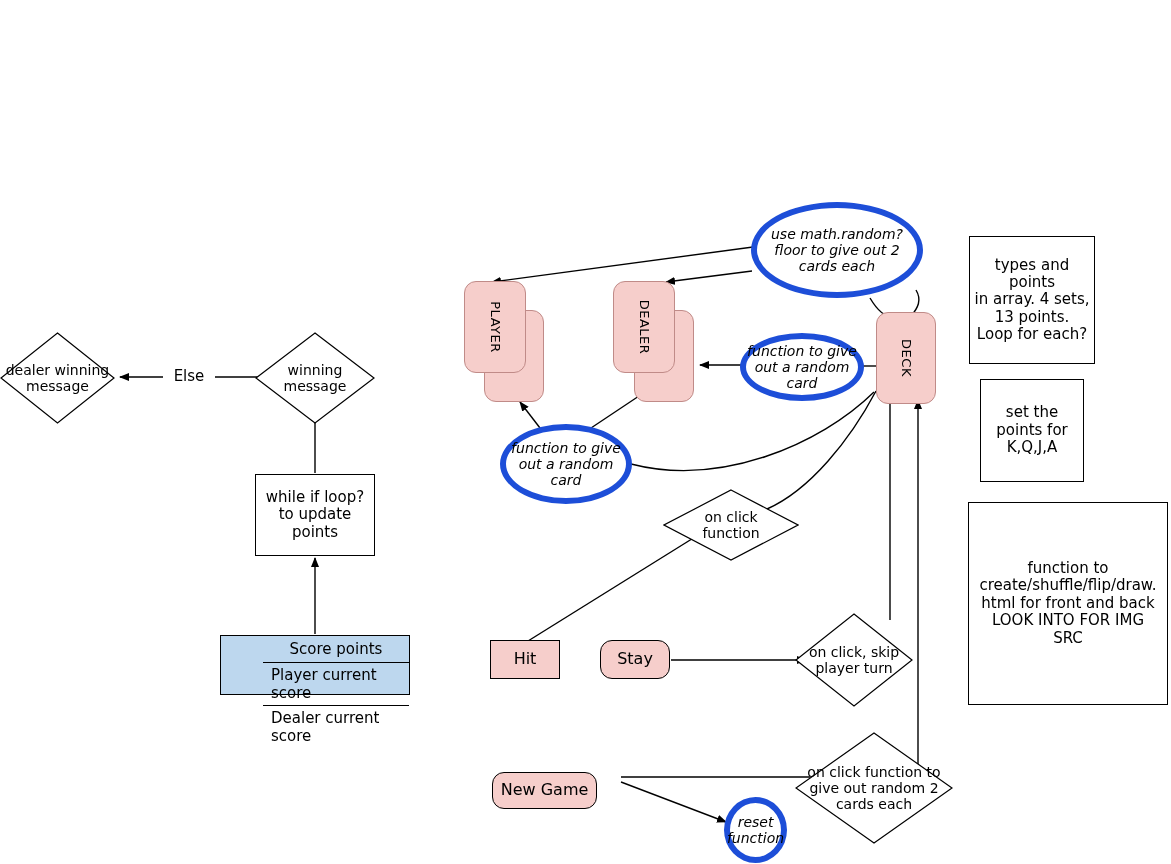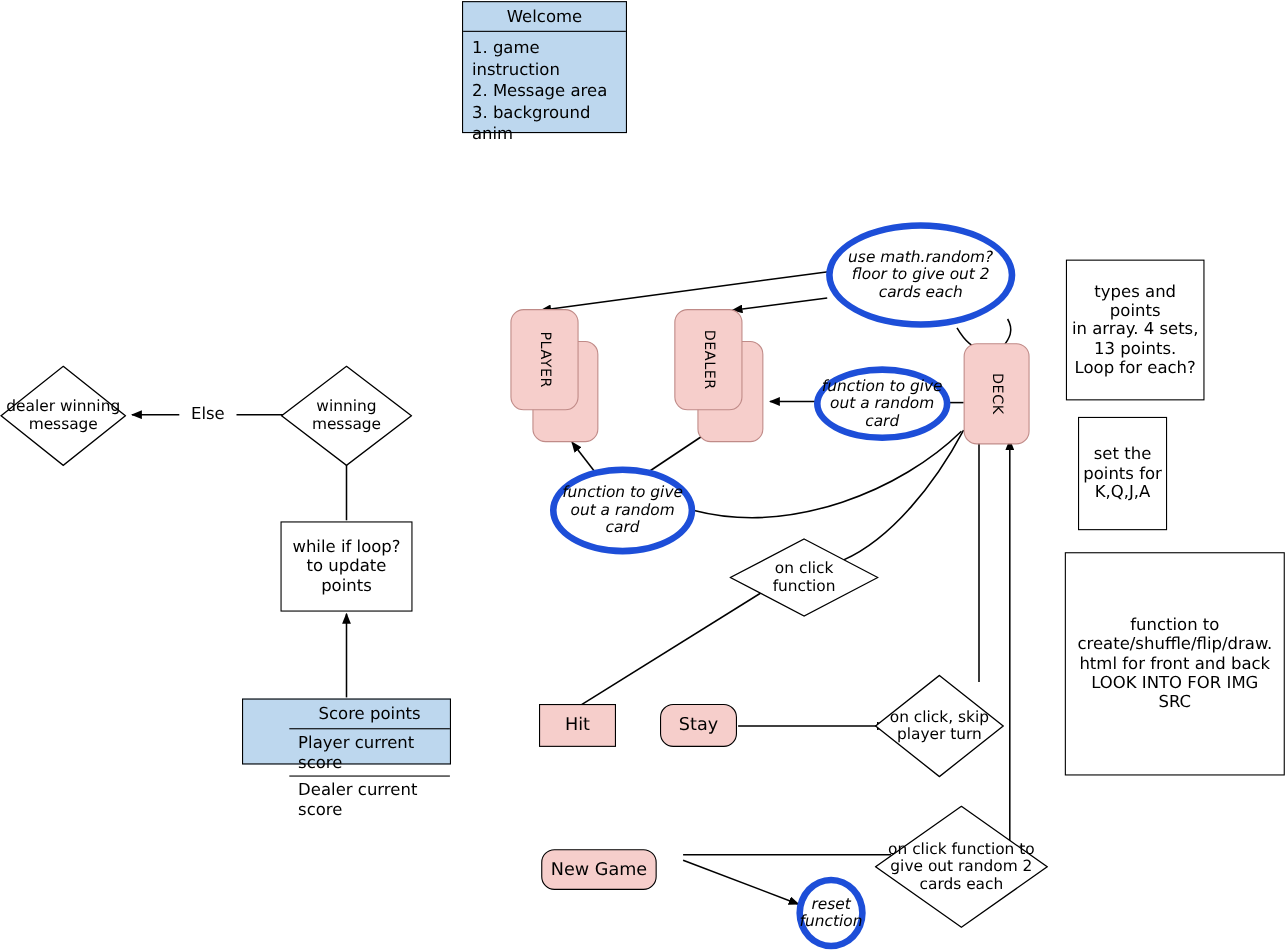--- a/index.html
+++ b/index.html
@@ -108,26 +108,20 @@
 
     <polyline points="879,367 890,367 890,620" fill="none" stroke="#000" stroke-width="1.4"></polyline>
 
     <line x1="918" y1="790" x2="918" y2="400" stroke="#000" stroke-width="1.4" marker-end="url(#arr)"></line>
 
     <line x1="621" y1="777" x2="810" y2="777" stroke="#000" stroke-width="1.4"></line>
 
     <line x1="621" y1="782" x2="726" y2="822" stroke="#000" stroke-width="1.4" marker-end="url(#arr)"></line>
   </svg>
 
-  <div class="node classbox" style="left:420px;top:1px;width:150px;height:120px;">
-    <div class="hdr">Welcome</div>
-    <div class="body">1. game instruction
-2. Message area
-3. background anim</div>
-  </div>
 
   <div class="diamond" style="left:0px;top:332px;width:115px;height:92px;">
     <svg class="shape" viewBox="0 0 115 92" preserveAspectRatio="none">
       <polygon points="57.5,1 114,46 57.5,91 1,46" fill="#fff" stroke="#000" stroke-width="1.2"></polygon>
     </svg>
     <div class="dtext">dealer winning
 message</div>
   </div>
 
   <div class="diamond" style="left:255px;top:332px;width:120px;height:92px;">
@@ -208,21 +202,21 @@
 
   <div class="node btn txt" style="left:600px;top:640px;width:70px;height:39px;border-radius:12px;">Stay</div>
 
   <div class="node btn txt" style="left:492px;top:772px;width:105px;height:37px;border-radius:12px;">New Game</div>
 
   <div class="node rect txt" style="left:969px;top:236px;width:126px;height:128px;font-size:15px;">types and points
 in array. 4 sets,
 13 points.
 Loop for each?</div>
 
-  <div class="node rect txt" style="left:980px;top:379px;width:81px;height:103px;font-size:15px;">set the
+  <div class="node rect txt" style="left:980px;top:379px;width:104px;height:103px;font-size:15px;">set the
 points for
 K,Q,J,A</div>
 
   <div class="node rect txt" style="left:968px;top:502px;width:200px;height:203px;font-size:15px;">function to
 create/shuffle/flip/draw.
 html for front and back
 LOOK INTO FOR IMG
 SRC</div>
 
 </div>

